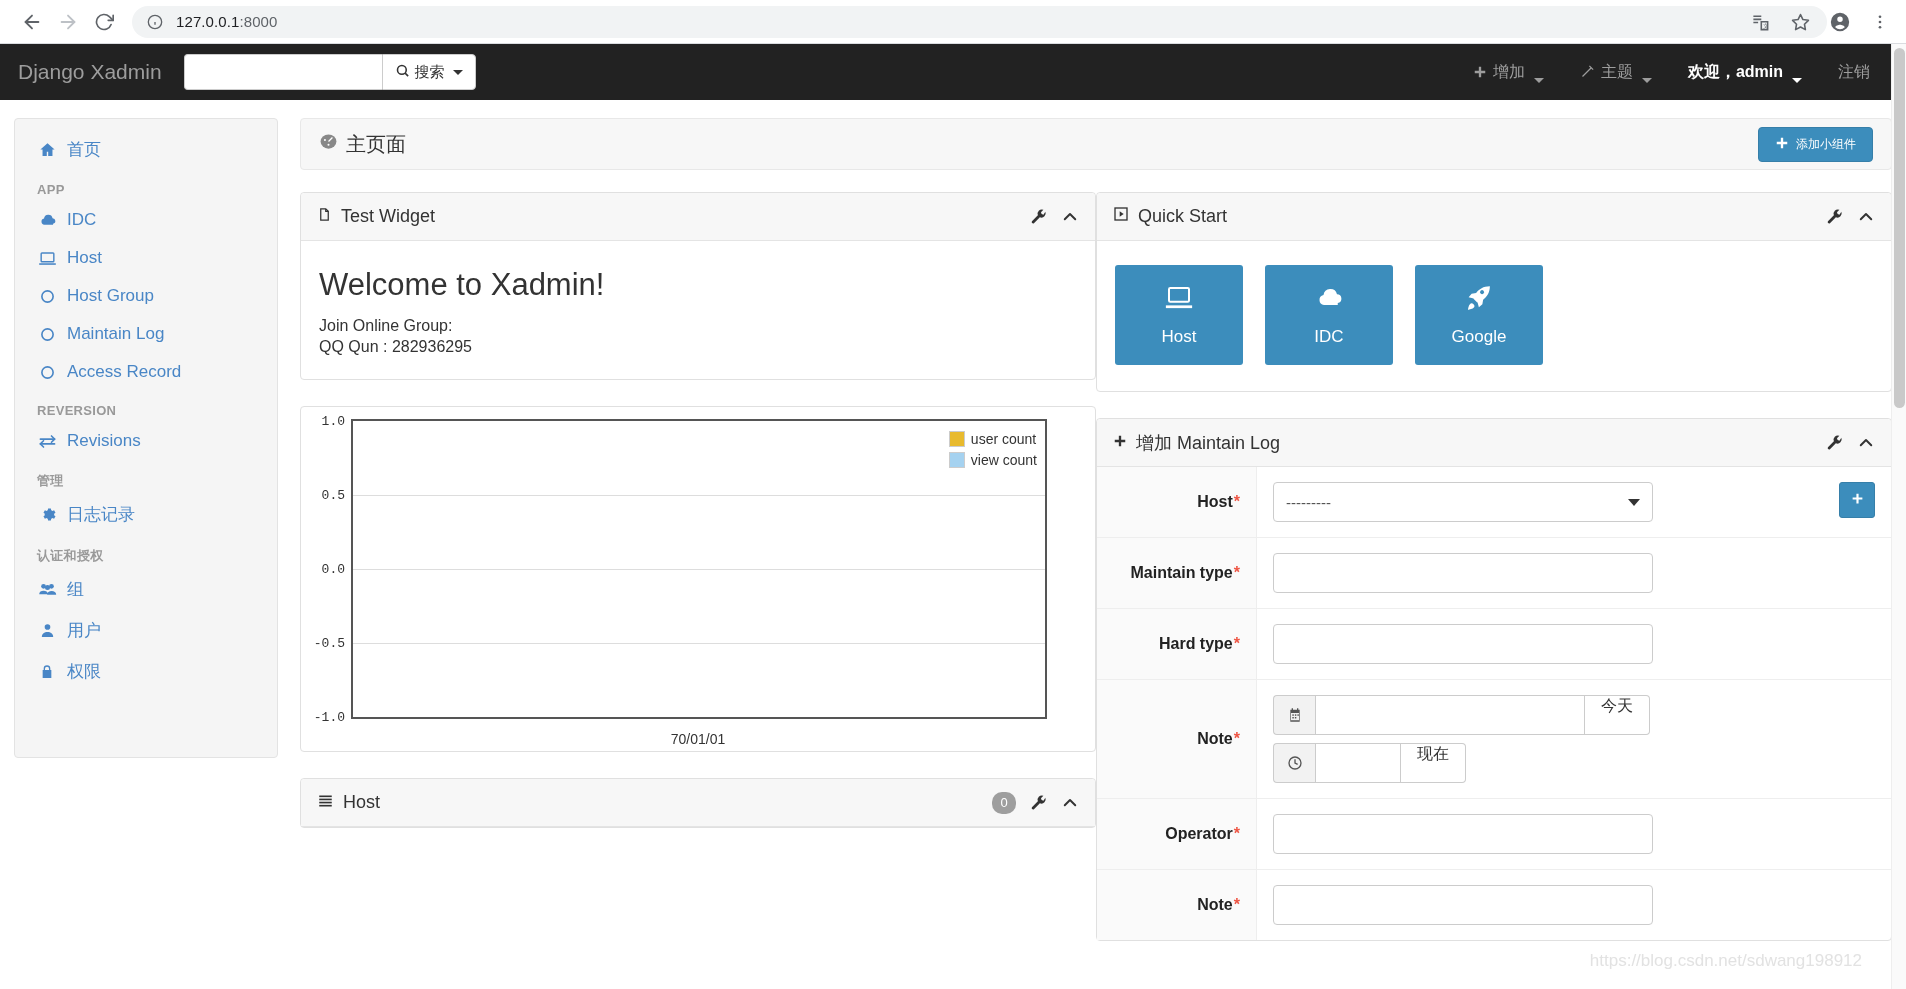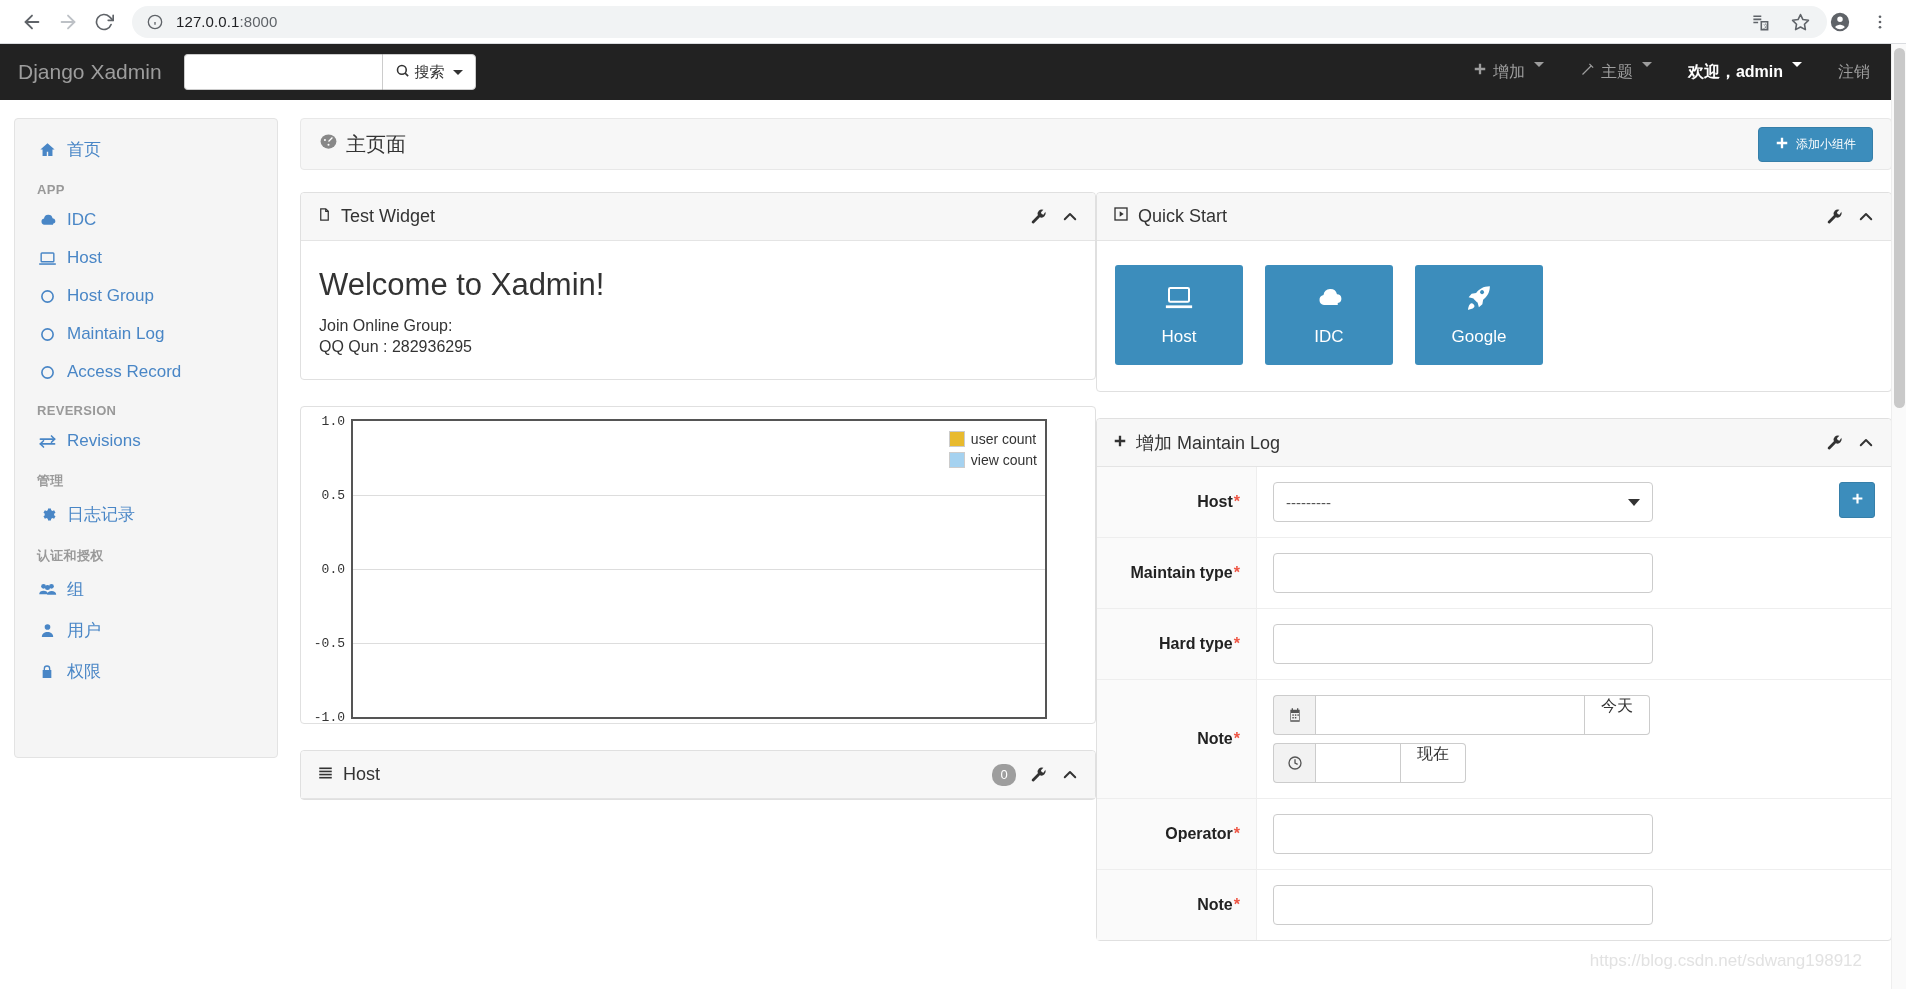--- a/index.html
+++ b/index.html
@@ -109,21 +109,21 @@
   .navbar-right {
     margin-left: auto;
     display: flex;
     align-items: center;
     gap: 0px;
   }
   .nav-link {
     color: #9d9d9d;
     font-size: 16px;
     padding: 0 18px;
-    display: flex; align-items: flex-start; gap: 6px;
+    display: flex; align-items: flex-end; gap: 6px;
     white-space: nowrap;
     cursor: pointer;
   }
   .nav-link.strong { color: #fff; font-weight: bold; }
   .caret {
     display: inline-block;
     width: 0; height: 0;
     border-left: 5px solid transparent;
     border-right: 5px solid transparent;
     border-top: 5px solid currentColor;
@@ -678,20 +678,21 @@
                     <span class="legend-sw" style="background:#e8ba2e"></span>
                     <span>user count</span>
                   </div>
                   <div class="legend-row">
                     <span class="legend-sw" style="background:#a5d2f0"></span>
                     <span>view count</span>
                   </div>
                 </div>
               </div>
             </div>
+            <div class="xlabel">70/01/01</div>
           </div>
         </div>
 
         <div class="panel" style="margin-bottom:0">
           <div class="panel-head">
             <span>
               <svg width="17" height="15" viewBox="0 0 24 24" fill="#333">
                   <rect x="2" y="4" width="20" height="2.6"></rect>
                   <rect x="2" y="9" width="20" height="2.6"></rect>
                   <rect x="2" y="14" width="20" height="2.6"></rect>

